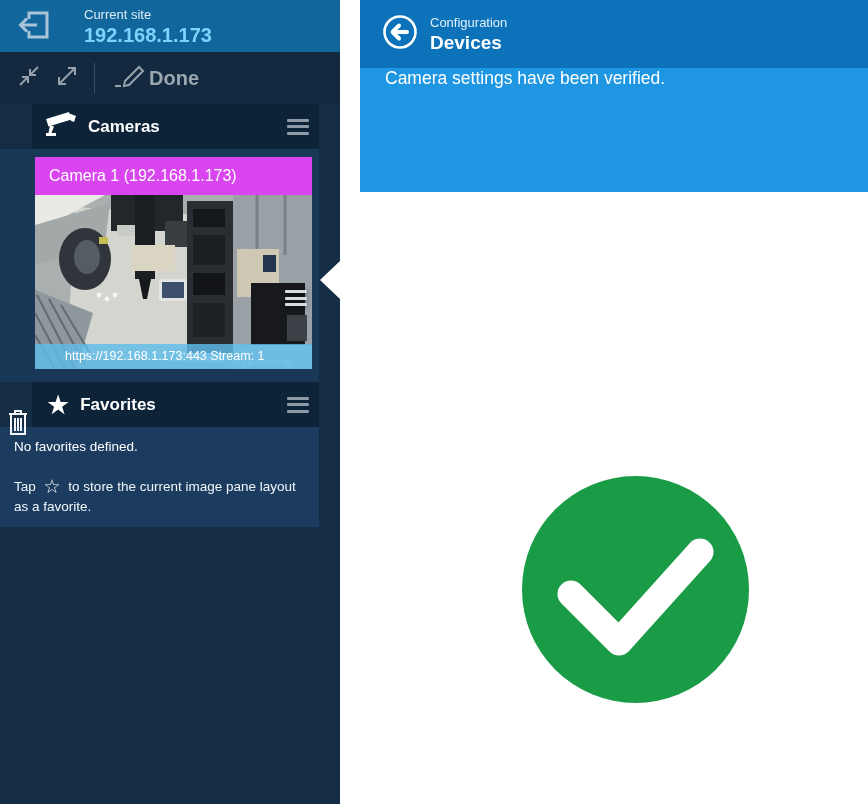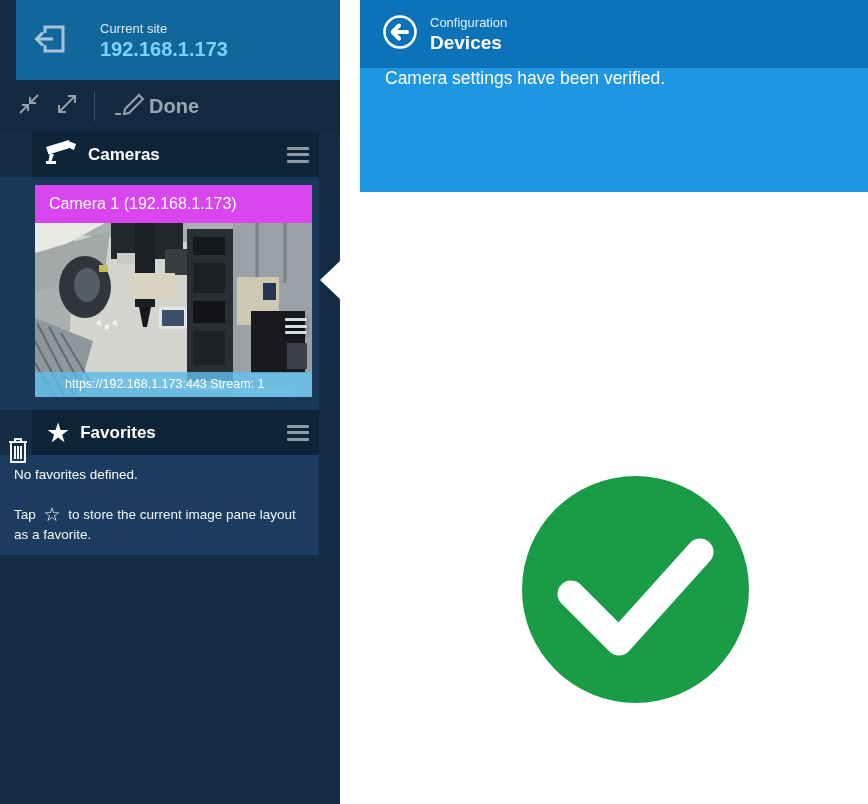--- a/index.html
+++ b/index.html
@@ -3,21 +3,21 @@
 <meta charset="utf-8">
 <style>
   * { margin:0; padding:0; box-sizing:border-box; }
   html,body { width:868px; height:804px; }
   body { font-family:"Liberation Sans","DejaVu Sans",sans-serif; background:#fff; overflow:hidden; }
   #app { position:relative; width:868px; height:804px; display:flex; }
 
   
   .sidebar { position:relative; width:340px; height:804px; background:#142c44; flex:0 0 340px; }
 
-  .side-header { height:80px; background:#11679c; display:flex; align-items:center; padding-left:14px;margin-left:16px; }
+  .side-header { height:52px; background:#11679c; display:flex; align-items:center; padding-left:14px; }
   .exit-btn { width:40px; height:44px; display:flex; align-items:center; justify-content:center; cursor:pointer; }
   .site-block { margin-left:30px; display:flex; flex-direction:column; justify-content:center; }
   .site-label { font-size:13px; color:#dcebf5; line-height:17px; }
   .site-name  { font-size:20px; color:#7dd3fc; font-weight:bold; line-height:24px; }
 
   .layout-toolbar { height:52px; background:#13293f; display:flex; align-items:center; padding-left:10px; }
   .tool-btn { width:38px; height:38px; display:flex; align-items:center; justify-content:center; cursor:pointer; }
   .tool-sep { width:1px; height:30px; background:#3a4f63; margin:0 10px 0 8px; }
   .done-btn { display:flex; align-items:center; gap:4px; padding:4px 8px; cursor:pointer;font-weight:bold; }
   .done-label { font-size:20px; color:#9aa6b0; }

